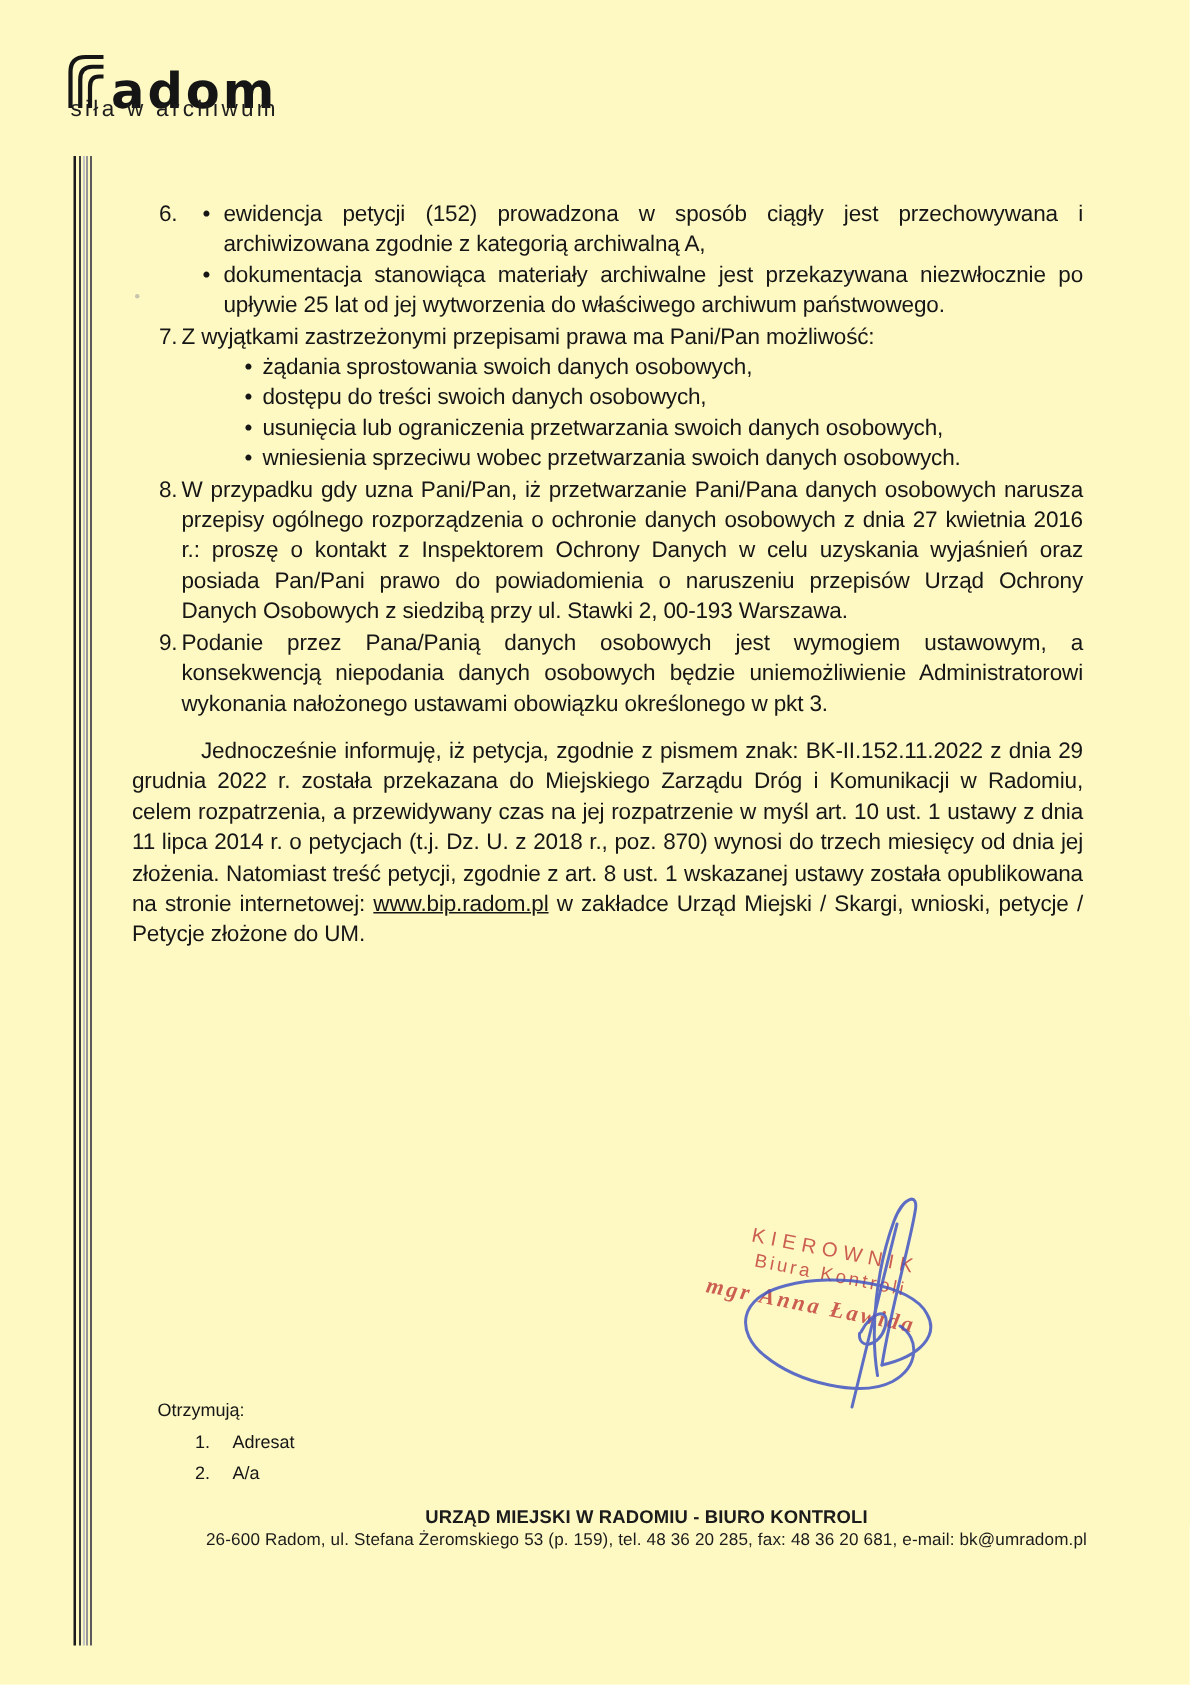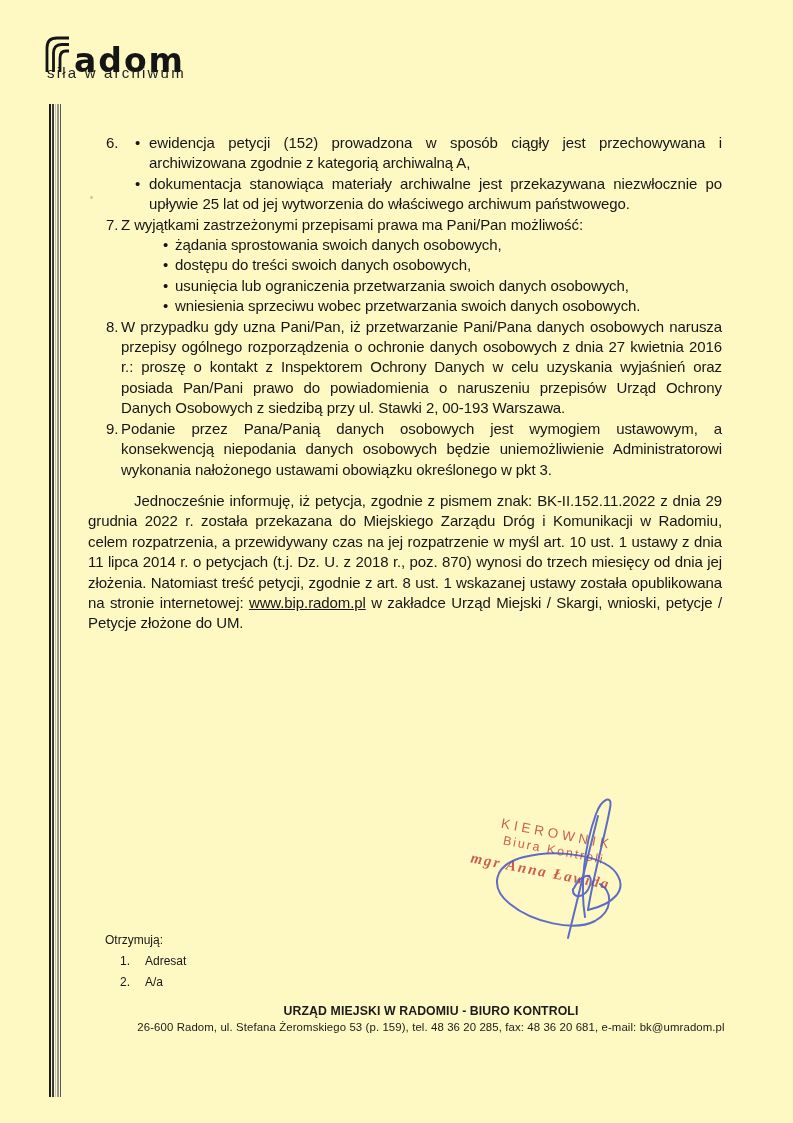--- a/index.html
+++ b/index.html
@@ -66,21 +66,21 @@
   .stamp .s2 { font-size:12.5px; letter-spacing:2px; }
   .stamp .s3 {
     font-family:"Liberation Serif", serif; font-style:italic; font-weight:bold;
     font-size:15px; letter-spacing:2px; margin-top:5px; margin-left:-18px;
     white-space:nowrap;
   }
   .signature { position:absolute; left:462px; top:792px; }
 
   
   .dist { position:absolute; left:105px; top:930px; font-size:12px; line-height:21px; }
-  .dist .ditem { margin-left:15px; }
+  .dist .ditem { margin-left:25px; }
   .dist .dnum { display:inline-block; width:25px; }
 
   
   .footer { position:absolute; left:88px; top:1004px; width:686px; text-align:center; color:#1b1b1b; }
   .f1 { font-weight:bold; font-size:12.3px; letter-spacing:0.1px; }
   .f2 { font-size:11.4px; margin-top:3px; letter-spacing:0.1px; }
 </style>
 </head>
 <body>
 

